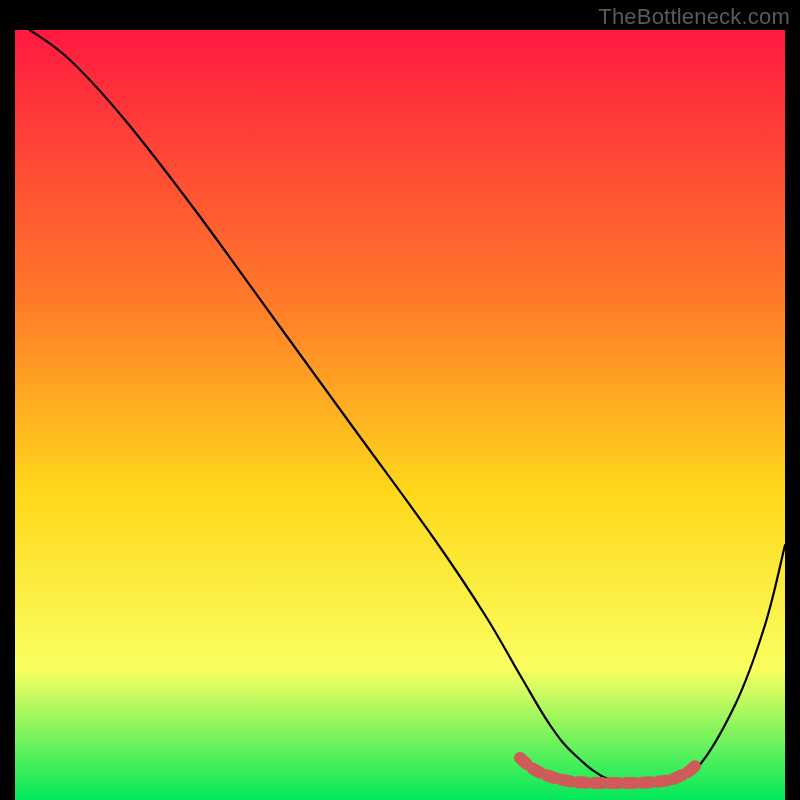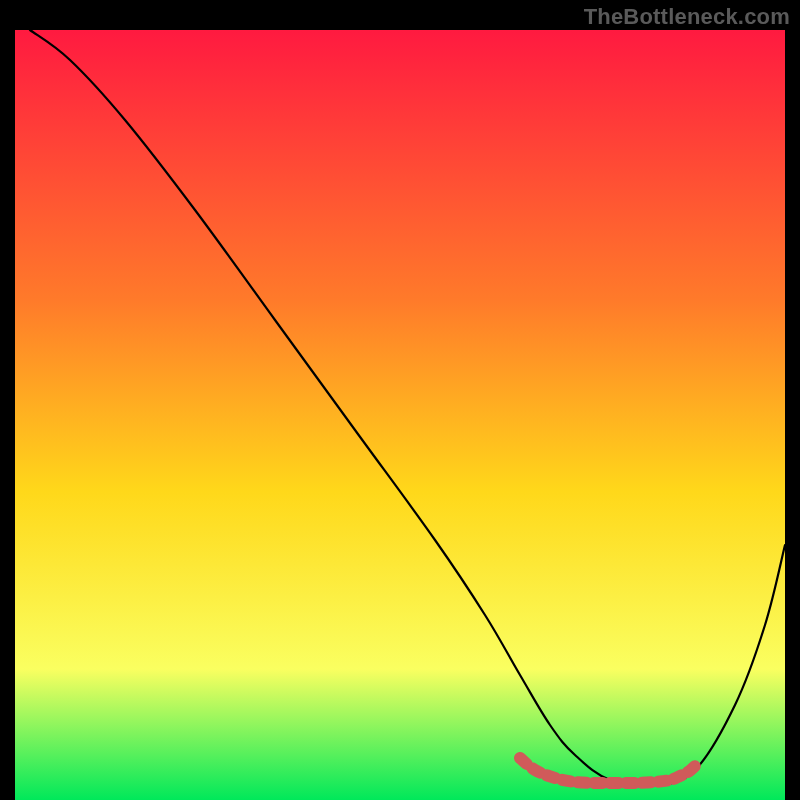--- a/index.html
+++ b/index.html
@@ -14,21 +14,21 @@
     position: relative;
     width: 800px;
     height: 800px;
   }
   .watermark {
     position: absolute;
     top: 4px;
     right: 10px;
     font-family: Arial, Helvetica, sans-serif;
     font-size: 22px;
-    font-weight: 700;
+    font-weight: 400;
     color: #5a5a5a;
     letter-spacing: 0.2px;
     z-index: 20;
   }
   svg.curve-layer {
     position: absolute;
     top: 0;
     left: 0;
   }
 </style>

